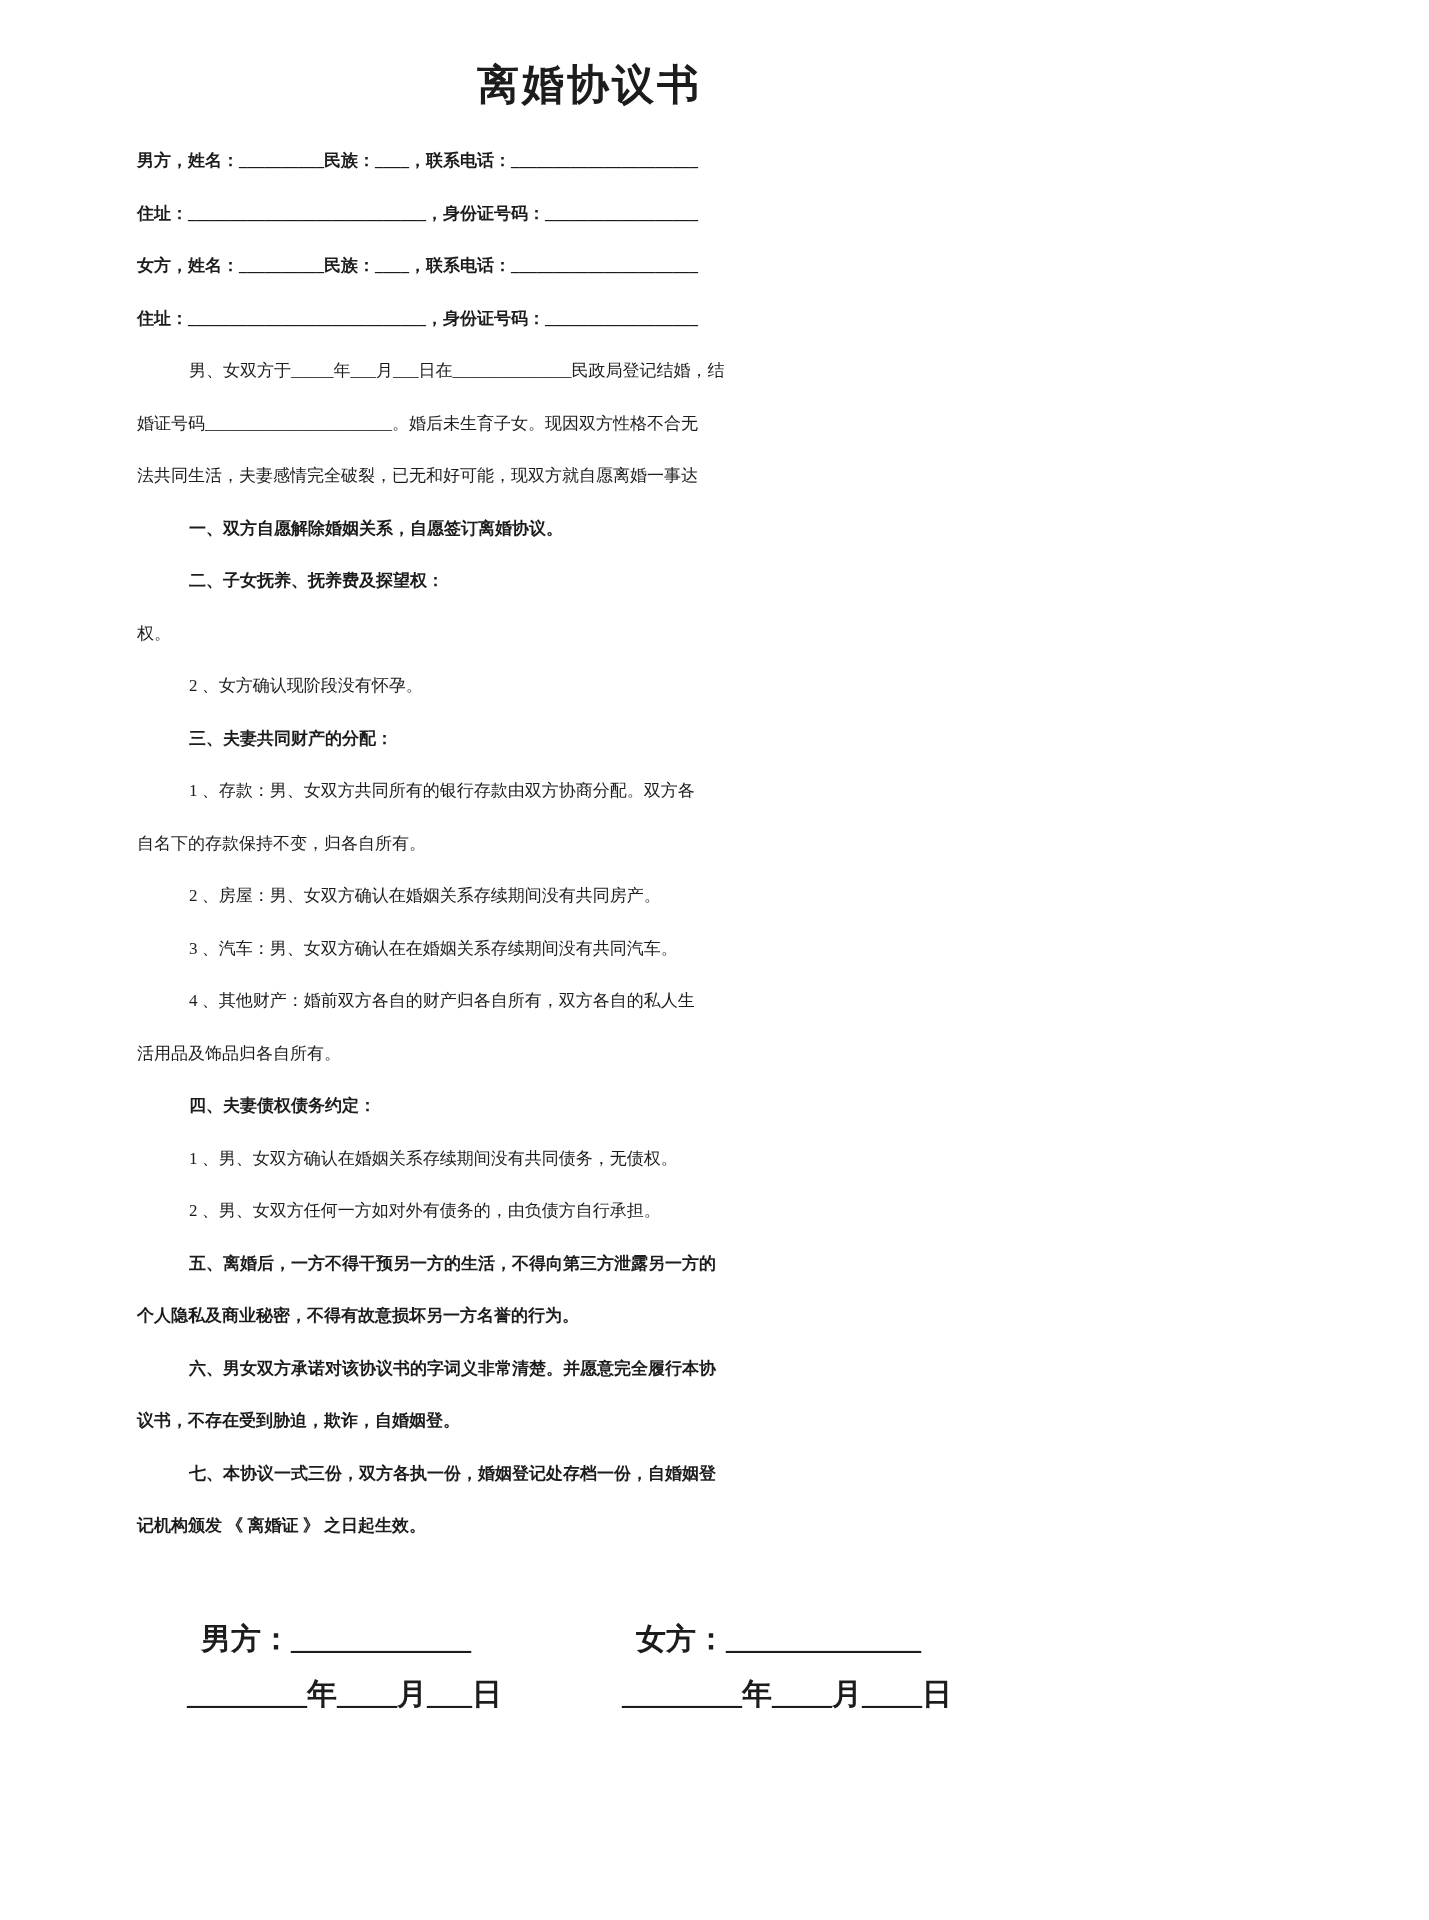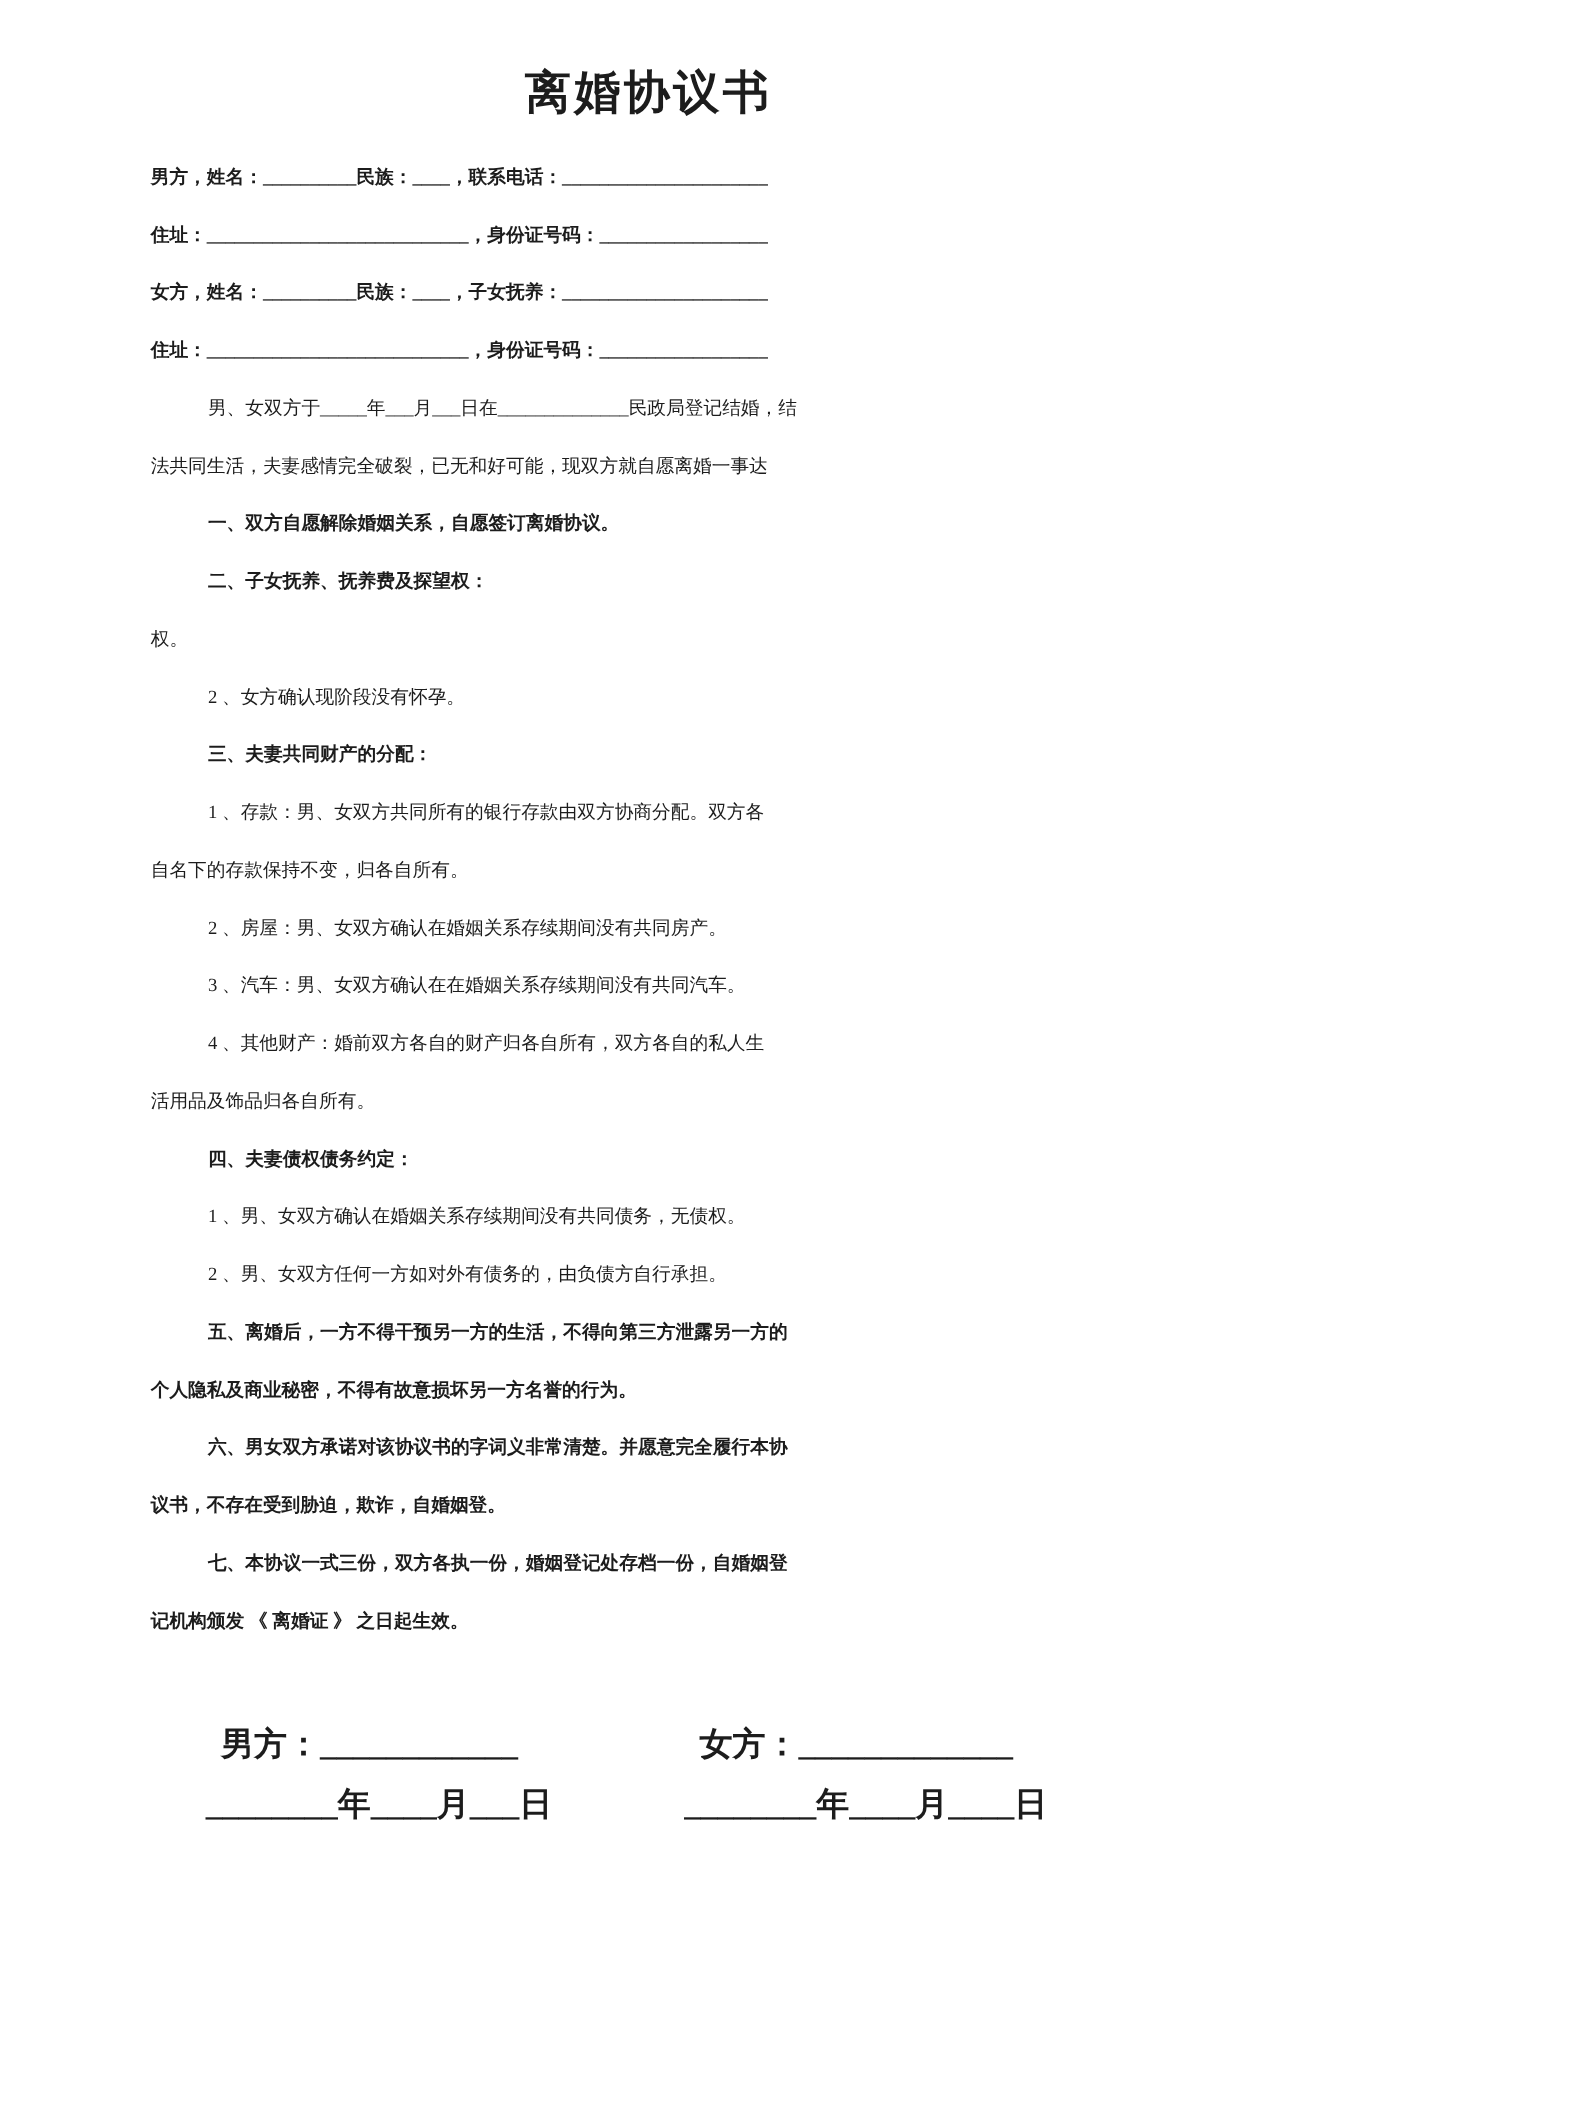--- a/index.html
+++ b/index.html
@@ -68,23 +68,24 @@
 </style>
 </head>
 <body style="background: rgb(255, 255, 255); color: rgb(28, 28, 28);">
 
 <div class="page">
   <h1 class="title">离婚协议书</h1>
 
   <div class="body">
       <div class="line bold">男方，姓名：__________民族：____，联系电话：______________________</div>
       <div class="line bold">住址：____________________________，身份证号码：__________________</div>
-      <div class="line bold">女方，姓名：__________民族：____，子女抚养：______________________</div>
+      <div class="line bold">女方，姓名：__________民族：____，联系电话：______________________</div>
       <div class="line bold">住址：____________________________，身份证号码：__________________</div>
       <div class="line indent">男、女双方于_____年___月___日在______________民政局登记结婚，结</div>
+      <div class="line">婚证号码______________________。婚后未生育子女。现因双方性格不合无</div>
       <div class="line">法共同生活，夫妻感情完全破裂，已无和好可能，现双方就自愿离婚一事达</div>
       <div class="line bold indent">一、双方自愿解除婚姻关系，自愿签订离婚协议。</div>
       <div class="line bold indent">二、子女抚养、抚养费及探望权：</div>
       <div class="line">权。</div>
       <div class="line indent">2 、女方确认现阶段没有怀孕。</div>
       <div class="line bold indent">三、夫妻共同财产的分配：</div>
       <div class="line indent">1 、存款：男、女双方共同所有的银行存款由双方协商分配。双方各</div>
       <div class="line">自名下的存款保持不变，归各自所有。</div>
       <div class="line indent">2 、房屋：男、女双方确认在婚姻关系存续期间没有共同房产。</div>
       <div class="line indent">3 、汽车：男、女双方确认在在婚姻关系存续期间没有共同汽车。</div>

